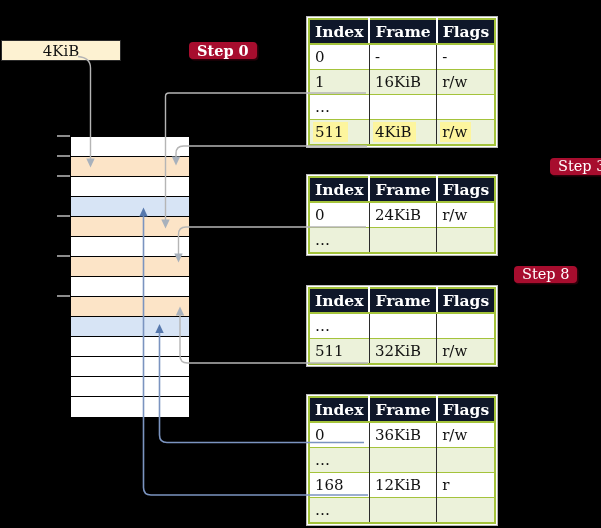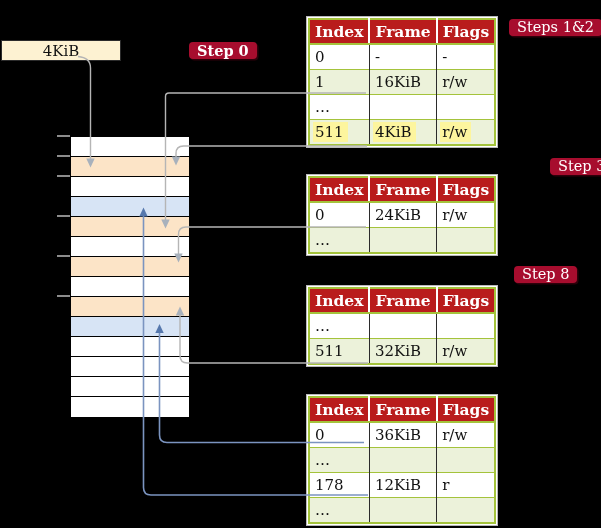--- a/index.html
+++ b/index.html
@@ -25,21 +25,21 @@
   #memory{position:absolute;left:70px;top:136px;width:120px;box-sizing:border-box;
           border:1.4px solid #000;z-index:1;}
   .mem-row{height:20px;box-sizing:border-box;border-bottom:1.2px solid #000;}
   .mem-row:last-child{border-bottom:none;}
   .mem-tick{position:absolute;left:57px;width:13px;height:1.4px;background:#8c8c8c;z-index:1;}
 
   
   .pt-wrap{position:absolute;background:#fff;padding:1px;border:1.5px solid #b9b9b9;z-index:2;}
   table.pt{border-collapse:collapse;table-layout:fixed;}
   table.pt{border:2.5px solid #a4c33b;}
-  .pt th{background:#b91c1c;color:#fff;font-weight:bold;font-size:15.5px;
+  .pt th{background:#0f172a;color:#fff;font-weight:bold;font-size:15.5px;
          text-align:left;padding:0 5px;height:23px;border-bottom:2px solid #a4c33b;}
   .pt th + th{border-left:2px solid #fff;}
   .pt td{font-size:15px;text-align:left;padding:0 5px;height:24px;vertical-align:middle;}
   .pt td + td{border-left:1px solid #2b2b2b;}
   .pt tbody tr + tr td{border-top:1.7px solid #a4c33b;}
   .pt tr.shade-white td{background:#ffffff;}
   .pt tr.shade-green td{background:#ecf2da;}
   .pt .hl{background:#fdf59e;padding:1px 4px 1px 2px;margin-left:-2px;}
 
   #overlay{position:absolute;left:0;top:0;z-index:4;pointer-events:none;}
@@ -47,21 +47,20 @@
 </head>
 <body>
 
 <div class="canvas">
 
   <div class="legend-box">
     <span>4KiB</span>
   </div>
 
   <div class="step-label" id="step0">Step 0</div>
-  <div class="step-label" id="steps12">Steps 1&amp;2</div>
   <div class="step-label" id="step3">Step 3</div>
   <div class="step-label" id="step4">Step 8</div>
 
   <div id="memory">
       <div class="mem-row" style="background: rgb(255, 255, 255);"></div>
       <div class="mem-row" style="background: rgb(252, 228, 199);"></div>
       <div class="mem-row" style="background: rgb(255, 255, 255);"></div>
       <div class="mem-row" style="background: rgb(215, 228, 245);"></div>
       <div class="mem-row" style="background: rgb(252, 228, 199);"></div>
       <div class="mem-row" style="background: rgb(255, 255, 255);"></div>
@@ -189,21 +188,21 @@
               <td>0</td>
               <td>36KiB</td>
               <td>r/w</td>
             </tr>
             <tr class="shade-green">
               <td>…</td>
               <td></td>
               <td></td>
             </tr>
             <tr class="shade-white">
-              <td>178</td>
+              <td>168</td>
               <td>12KiB</td>
               <td>r</td>
             </tr>
             <tr class="shade-green">
               <td>…</td>
               <td></td>
               <td></td>
             </tr>
           </tbody>
         </table>

